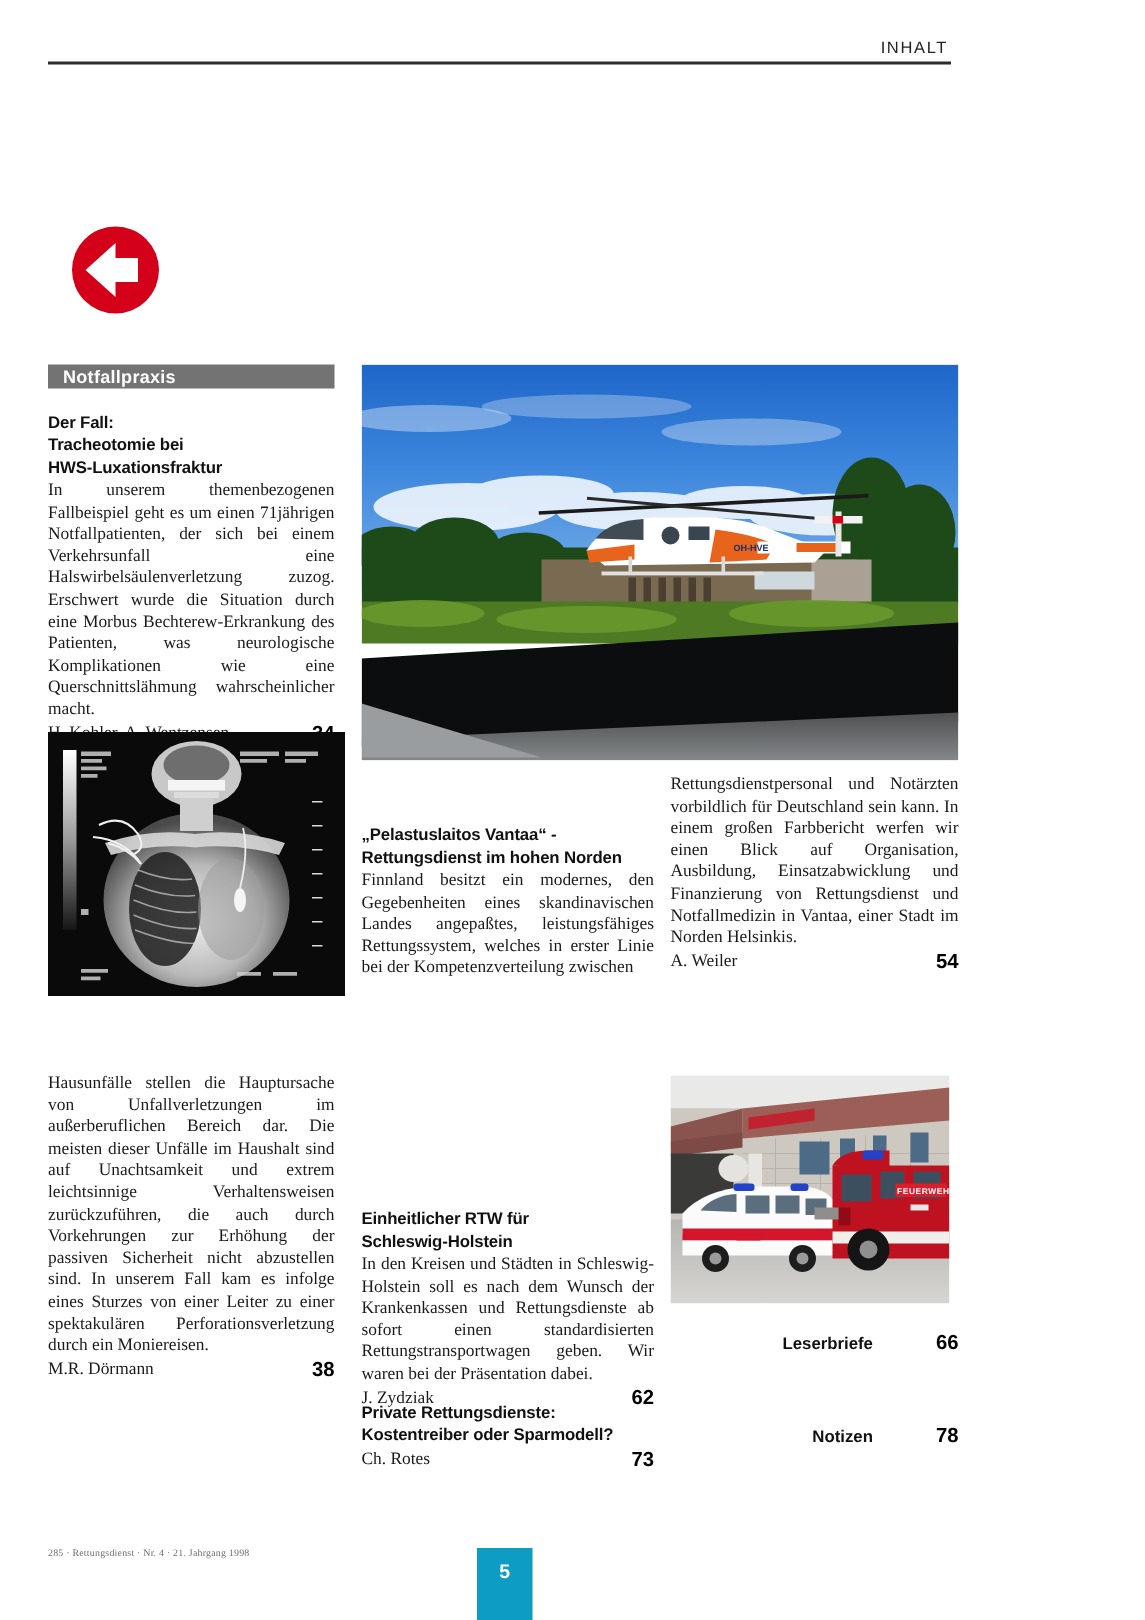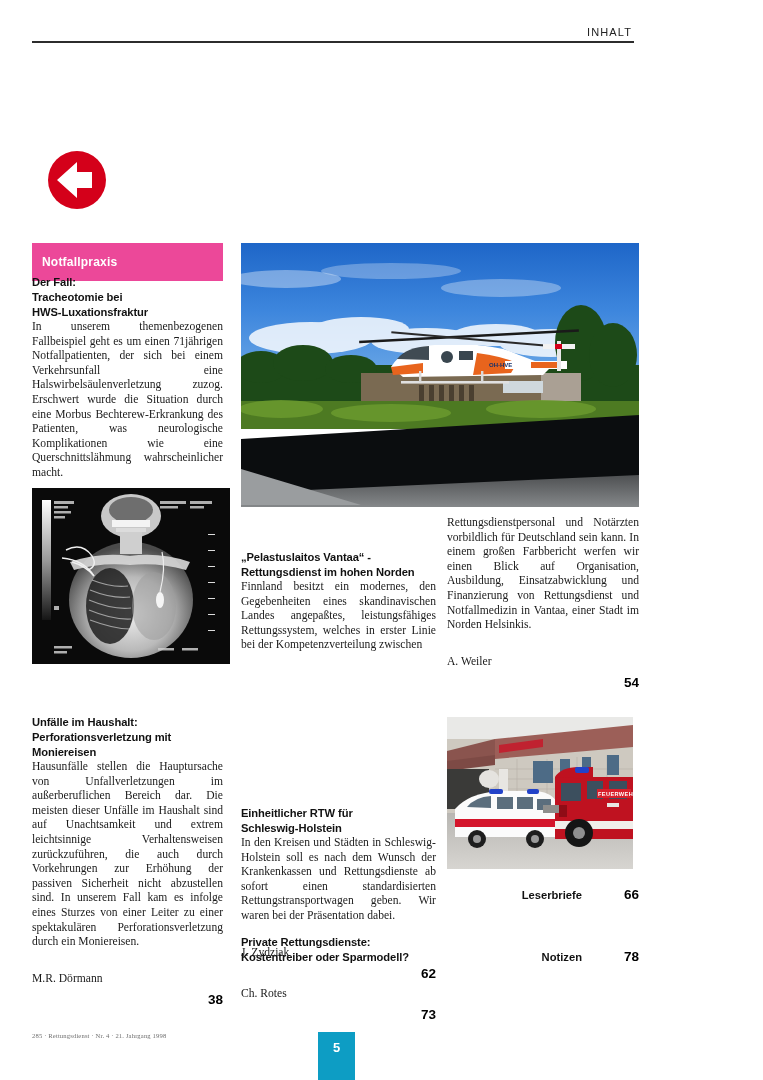--- a/index.html
+++ b/index.html
@@ -26,21 +26,21 @@
     background: #2c2c2c;
   }
 
   
   .arrow-logo {
     position: absolute; left: 47px; top: 150px; width: 60px; height: 60px;
   }
 
   
   .sect-bar {
-    position: absolute; background: #ec4899; height: 38px;
+    position: absolute; background: #737373; height: 16px;
     display: flex; align-items: center;
   }
   .sect-bar span {
     color: #ffffff; font-size: 12px; font-weight: bold;
     padding-left: 10px; letter-spacing: 0.2px;
     font-family: "Liberation Sans", sans-serif;
   }
 
   
   .col { position: absolute; }
@@ -55,21 +55,21 @@
     text-align: justify; margin-top: 0px;
     hyphens: manual;
   }
   .byline-row {
     display: flex; justify-content: space-between; align-items: center;
     font-family: "Liberation Serif", serif;
     font-size: 11.6px; color: #1a1a1a; margin-top: 0px; gap: 14px;
   }
   .byline-row .pg {
     font-family: "Liberation Sans", sans-serif;
-    font-weight: bold; font-size: 13.5px; color: #000; margin-top: 42px;
+    font-weight: bold; font-size: 13.5px; color: #000;
   }
   .toc-row {
     display: flex; justify-content: flex-end; align-items: baseline; gap: 42px;
   }
   .toc-row .lbl {
     font-size: 11.2px; font-weight: bold; color: #111;
     line-height: 15px;
     font-family: "Liberation Sans", sans-serif;
   }
   .toc-row .pg {
@@ -310,25 +310,20 @@
 
   <div class="col" style="left:447px; top:516px; width:192px;">
     <div class="entry-body" style="margin-top:0;">Rettungsdienstpersonal und Notärzten vorbildlich für Deutschland sein kann. In einem großen Farbbericht werfen wir einen Blick auf Organisation, Ausbildung, Einsatzabwicklung und Finanzierung von Rettungsdienst und Notfallmedizin in Vantaa, einer Stadt im Norden Helsinkis.</div>
     <div class="byline-row">
       <span>A. Weiler</span>
       <span class="pg">54</span>
     </div>
   </div>
 
   <div class="col" style="left:32px; top:715px; width:191px;">
-    <div class="entry-title">
-      <div>Unfälle im Haushalt:</div>
-      <div>Perforationsverletzung mit</div>
-      <div>Moniereisen</div>
-    </div>
     <div class="entry-body">Hausunfälle stellen die Hauptursache von Unfallverletzungen im außerberuflichen Bereich dar. Die meisten dieser Unfälle im Haushalt sind auf Unachtsamkeit und extrem leichtsinnige Verhaltensweisen zurückzuführen, die auch durch Vorkehrungen zur Erhöhung der passiven Sicherheit nicht abzustellen sind. In unserem Fall kam es infolge eines Sturzes von einer Leiter zu einer spektakulären Perforationsverletzung durch ein Moniereisen.</div>
     <div class="byline-row">
       <span>M.R. Dörmann</span>
       <span class="pg">38</span>
     </div>
   </div>
 
 
 
   <div class="col" style="left:241px; top:806px; width:195px;">

